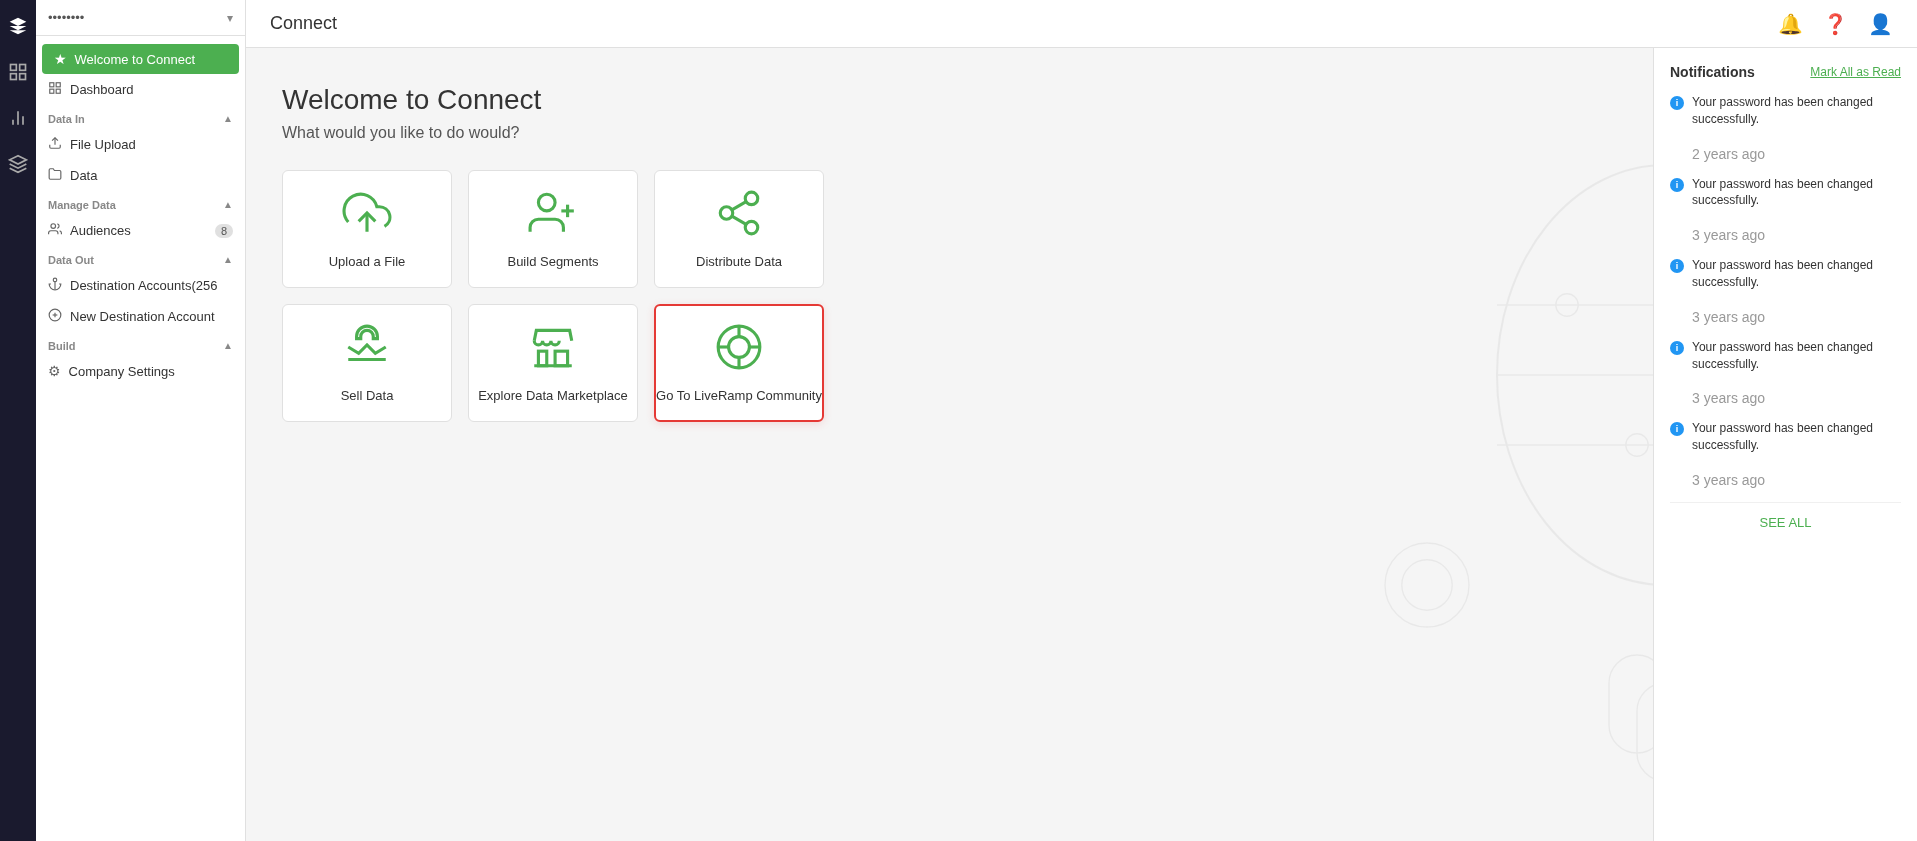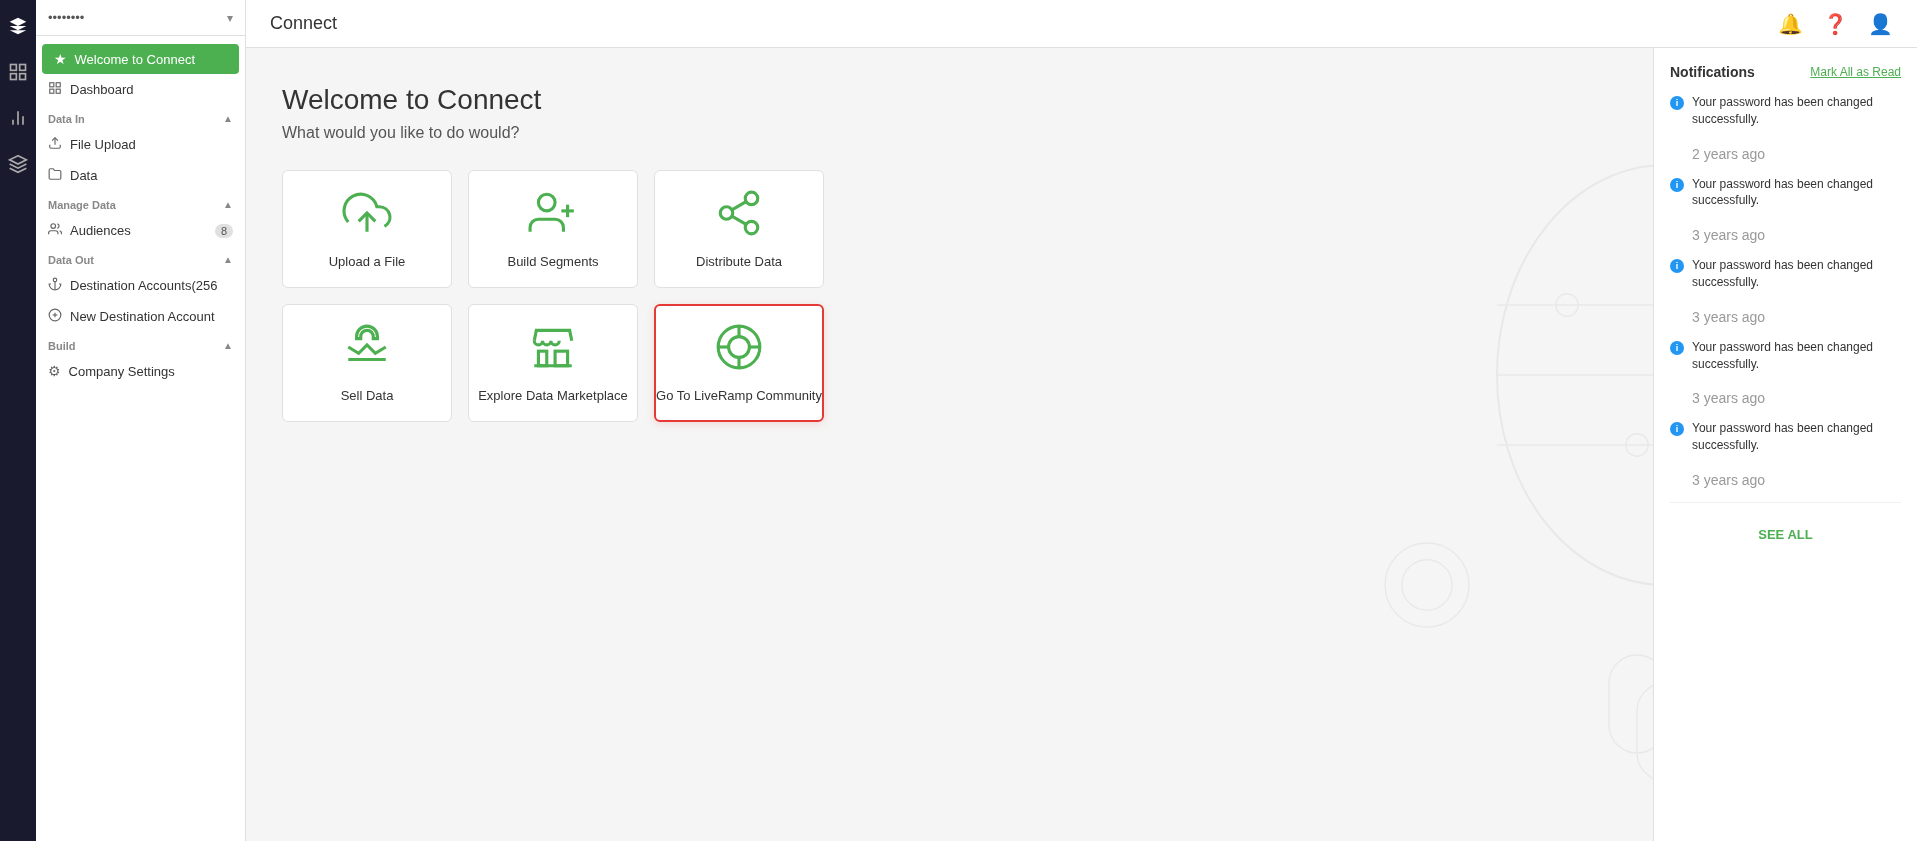--- a/index.html
+++ b/index.html
@@ -235,24 +235,24 @@
       font-weight: bold;
     }
     .notif-body { flex: 1; }
     .notif-text { font-size: 12px; color: #333; line-height: 1.4; }
     .notif-time { font-size: 14px; color: #999; margin-top: 18px; }
 
     .notif-see-all {
       text-align: center;
       color: #4caf50;
       font-size: 13px;
-      font-weight: 700;
+      font-weight: 400;
       cursor: pointer;
       margin-top: 8px;
-      padding-top: 24px;
+      padding-top: 12px;
       border-top: 1px solid #f0f0f0;
     }
   </style>
 </head>
 <body>
 
 <div class="icon-rail">
   <div class="rail-icon active">
     <svg viewBox="0 0 24 24" fill="currentColor">
         <path d="M12 2L2 7l10 5 10-5-10-5zM2 17l10 5 10-5M2 12l10 5 10-5"></path>

